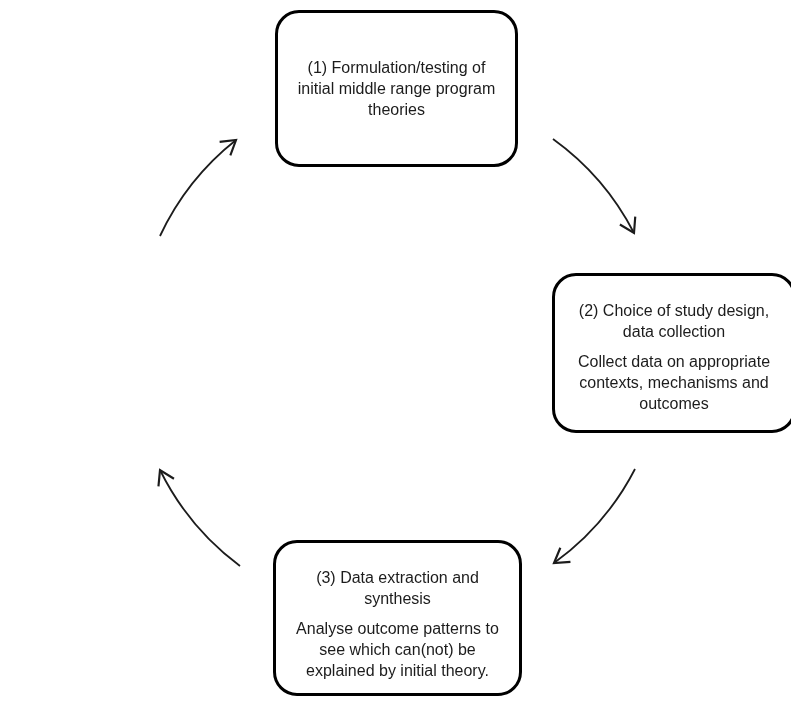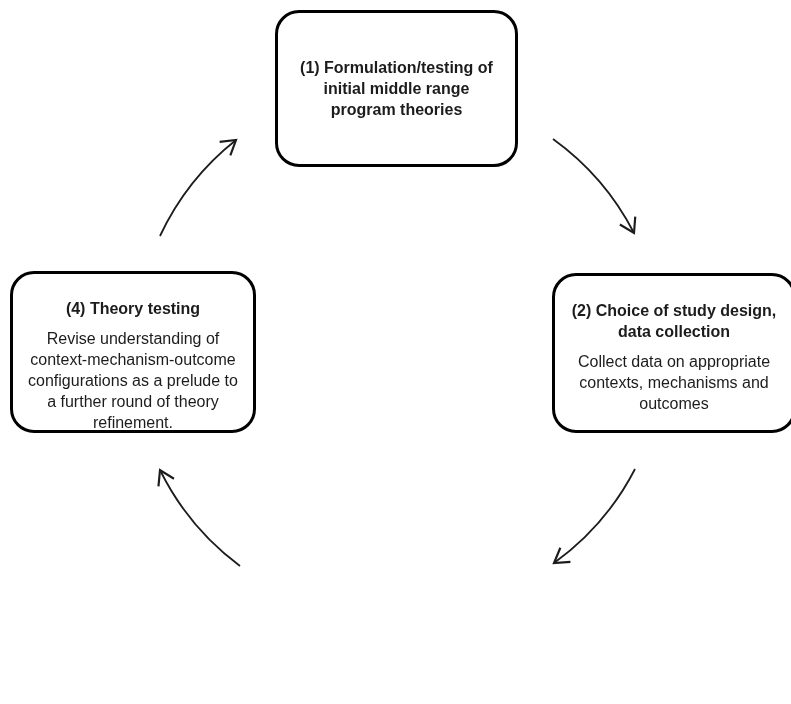--- a/index.html
+++ b/index.html
@@ -30,21 +30,20 @@
     border: 3.5px solid #000000;
     border-radius: 24px;
     color: #1c1c1c;
     font-size: 16px;
     line-height: 21px;
     text-align: center;
     padding: 24px 10px 10px 10px;
   }
   .step-box .title {
     display: block;
-    font-weight: bold;
   }
   .step-box .body {
     display: block;
     margin-top: 9px;
   }
   #box-step-1 {
     left: 275px; top: 10px; width: 243px; height: 157px;
     display: flex; align-items: center; justify-content: center;
     padding: 10px 14px;
   }
@@ -71,19 +70,19 @@
 
   <div class="step-box" id="box-step-1">
     <span class="title">(1) Formulation/testing  of initial middle range program theories</span>
   </div>
 
   <div class="step-box" id="box-step-2">
     <span class="title">(2) Choice of study design, data collection</span>
     <span class="body">Collect data on appropriate contexts, mechanisms and outcomes</span>
   </div>
 
+  <div class="step-box" id="box-step-3">
+    <span class="title">(3) Data extraction and synthesis</span>
+    <span class="body">Analyse outcome patterns to see which can(not) be explained by initial theory.</span>
+  </div>
 
-  <div class="step-box" id="box-step-4">
-    <span class="title">(4) Theory testing</span>
-    <span class="body">Revise understanding of context-mechanism-outcome configurations as a prelude to a further round of theory refinement.</span>
-  </div>
 
 </div>
 
 </body></html>

